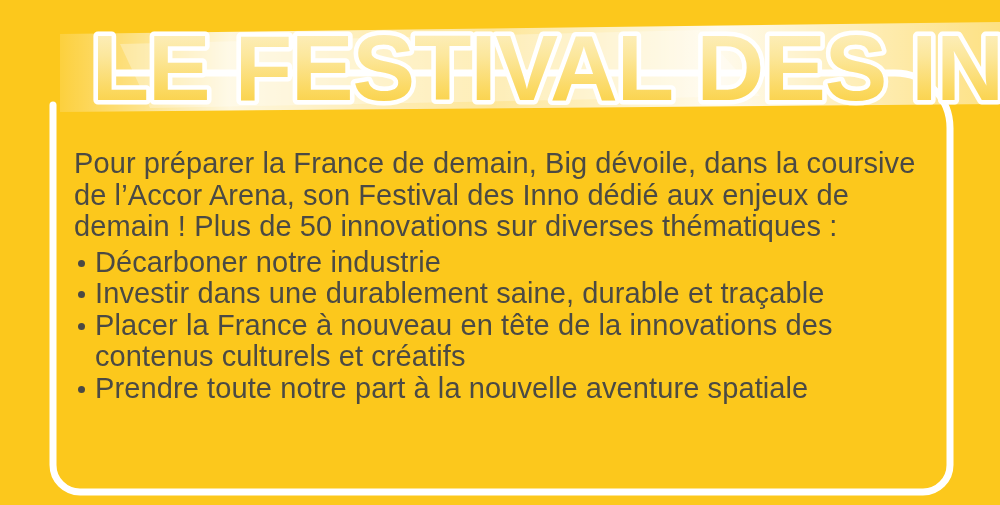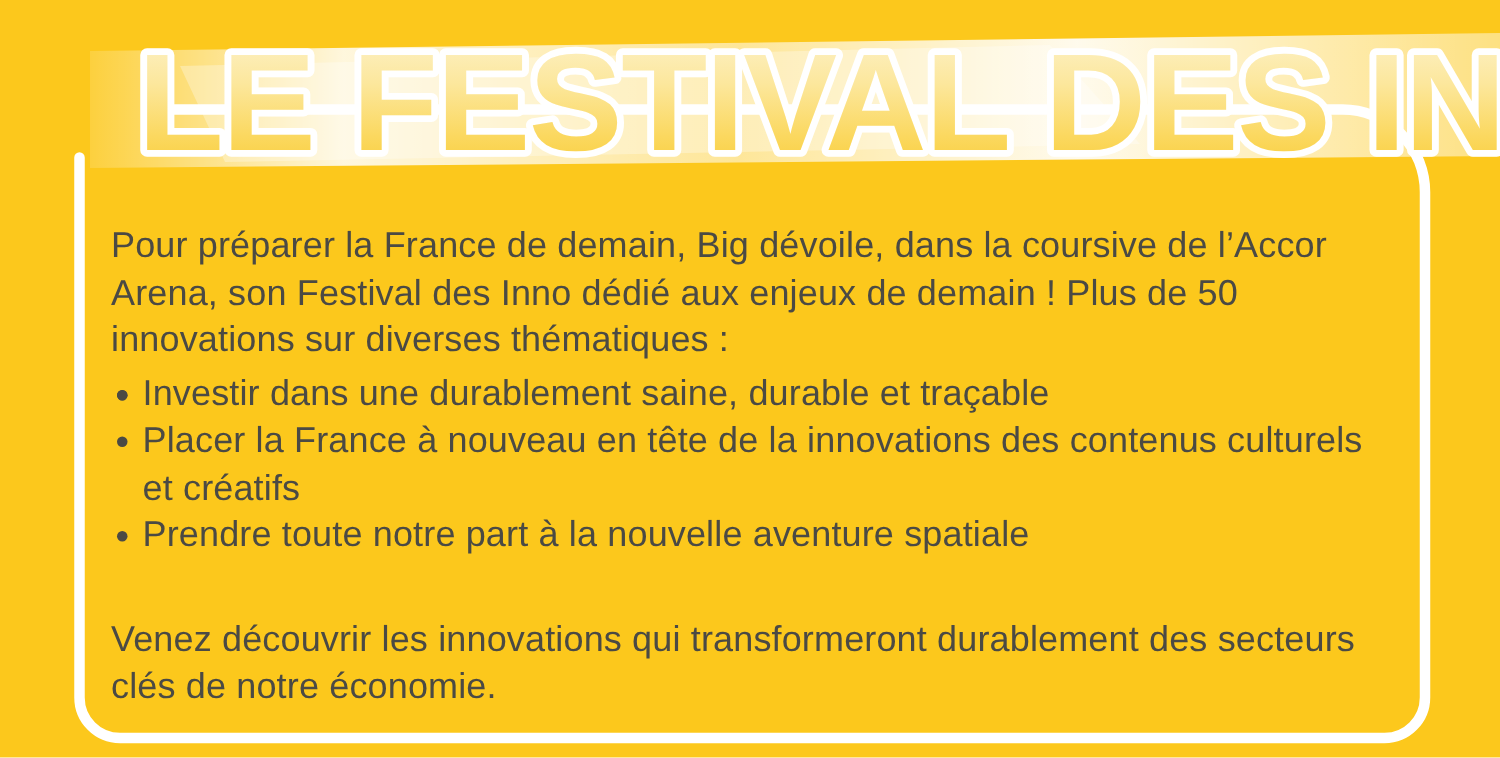--- a/index.html
+++ b/index.html
@@ -40,21 +40,21 @@
     height: 125px;
   }
 
   
   .content {
     position: absolute;
     left: 74px;
     top: 148px;
     width: 850px;
     color: #4b4a44;
-    font-size: 24px;
+    font-size: 29px;
     line-height: 31.5px;
     letter-spacing: 0.1px;
   }
   .intro {
     margin: 0;
     white-space: pre-line;
   }
   ul.bullets {
     list-style: none;
     margin: 4px 0 0 0;
@@ -129,31 +129,31 @@
     </svg>
   </div>
 
   <div class="content">
 
     <p class="intro">Pour préparer la France de demain, Big dévoile, dans la coursive de l’Accor Arena, son Festival des Inno dédié aux enjeux de demain ! Plus de 50 innovations sur diverses thématiques :</p>
 
     <ul class="bullets">
       <li>
         <span class="dot"></span>
+        <span>Décarboner notre industrie</span>
       </li>
       <li>
         <span class="dot"></span>
         <span>Investir dans une durablement saine, durable et traçable</span>
       </li>
       <li>
         <span class="dot"></span>
         <span>Placer la France à nouveau en tête de la innovations des contenus culturels et créatifs</span>
       </li>
       <li>
         <span class="dot"></span>
         <span>Prendre toute notre part à la nouvelle aventure spatiale</span>
       </li>
     </ul>
 
-    <p class="outro">Venez découvrir les innovations qui transformeront durablement des secteurs clés de notre économie.</p>
   </div>
 
 </div>
 
 </body></html>

